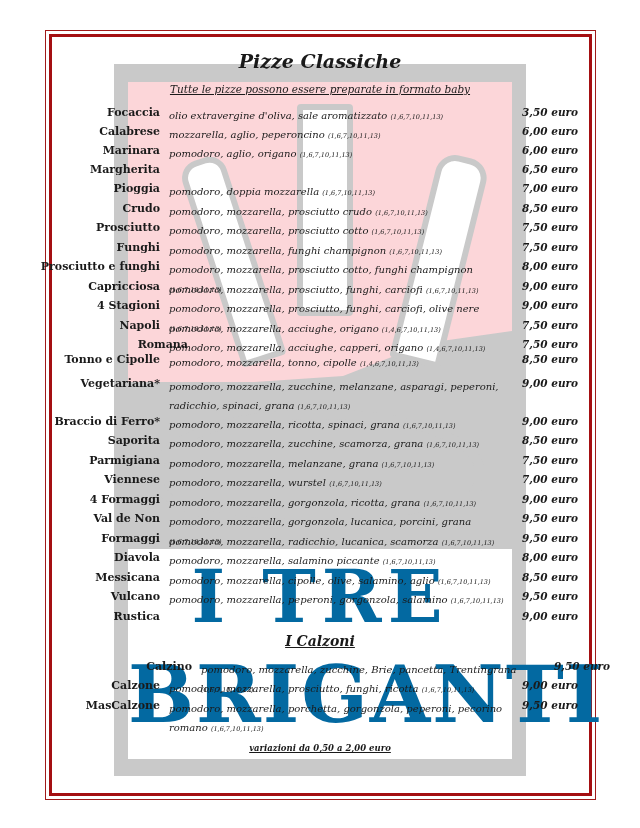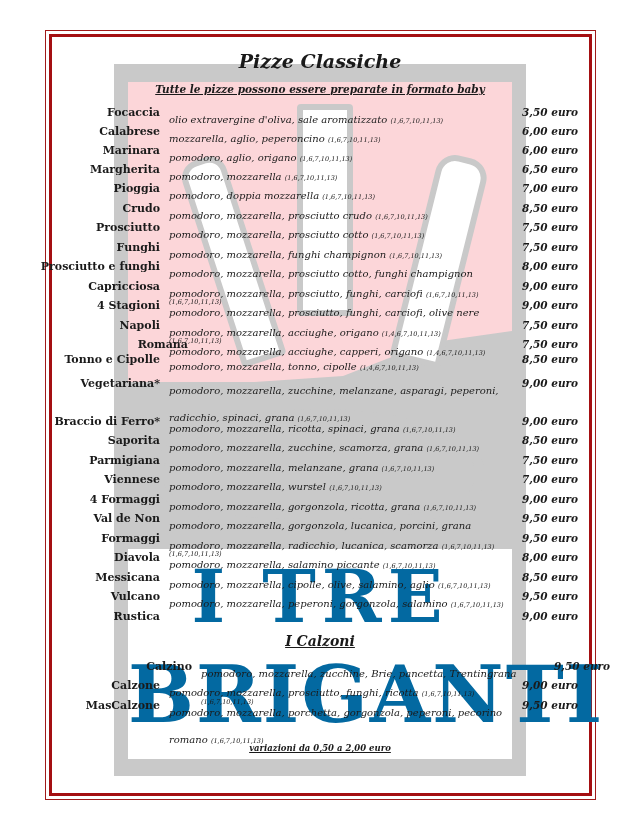--- a/index.html
+++ b/index.html
@@ -26,24 +26,24 @@
              font-family: "DejaVu Serif", serif; font-weight: bold; color: #0369a1; letter-spacing: 6px; }
   .wm-tre { top: 490px; font-size: 72px; }
   .wm-briganti { top: 585px; font-size: 78px; letter-spacing: 2px; }
 
   
   .content { position: absolute; left: 0; top: 0; width: 640px; height: 624px; }
   .title { position: absolute; left: 0; width: 640px; text-align: center; font-style: italic; font-weight: bold; }
   .t1 { top: 50px; font-size: 19px; }
   .t2 { top: 633px; font-size: 14px; text-decoration: underline; }
   .subtitle { position: absolute; left: 0; width: 640px; top: 83px; text-align: center;
-              font-size: 10.5px; font-style: italic; font-weight: bold; text-decoration: underline; }
+              font-size: 10.5px; font-style: italic; font-weight: normal; text-decoration: underline; }
   .row { position: absolute; left: 0; width: 640px; height: 20px; }
   .name { position: absolute; right: 480px; top: 0; white-space: nowrap; font-size: 11px; font-weight: bold; text-align: right; }
-  .desc { position: absolute; left: 169px; top: 0; width: 340px; font-size: 10px; font-style: italic; line-height: 27px; }
+  .desc { position: absolute; left: 169px; top: 0; width: 340px; font-size: 10px; font-style: italic; line-height: 19px; }
   .all { font-size: 6.5px; font-style: italic; }
   .price { position: absolute; left: 522px; top: 0; font-size: 10.5px; font-style: italic; font-weight: bold; white-space: nowrap; }
   .footer { position: absolute; left: 0; width: 640px; top: 743px; text-align: center; font-size: 8.5px;
             font-style: italic; font-weight: bold; text-decoration: underline; }
 </style>
 </head>
 <body>
 
 <div class="frame-outer"></div>
 <div class="frame-inner"></div>
@@ -75,21 +75,20 @@
         <span class="desc"><span>mozzarella, aglio, peperoncino</span> <span class="all">(1,6,7,10,11,13)</span></span>
         <span class="price">6,00 euro</span>
       </div>
       <div class="row" style="top: 144px;">
         <span class="name">Marinara</span>
         <span class="desc"><span>pomodoro, aglio, origano</span> <span class="all">(1,6,7,10,11,13)</span></span>
         <span class="price">6,00 euro</span>
       </div>
       <div class="row" style="top: 163px;">
         <span class="name">Margherita</span>
-        <span class="desc"><span>pomodoro, mozzarella</span> <span class="all">(1,6,7,10,11,13)</span></span>
         <span class="price">6,50 euro</span>
       </div>
       <div class="row" style="top: 182px;">
         <span class="name">Pioggia</span>
         <span class="desc"><span>pomodoro, doppia mozzarella</span> <span class="all">(1,6,7,10,11,13)</span></span>
         <span class="price">7,00 euro</span>
       </div>
       <div class="row" style="top: 202px;">
         <span class="name">Crudo</span>
         <span class="desc"><span>pomodoro, mozzarella, prosciutto crudo</span> <span class="all">(1,6,7,10,11,13)</span></span>

